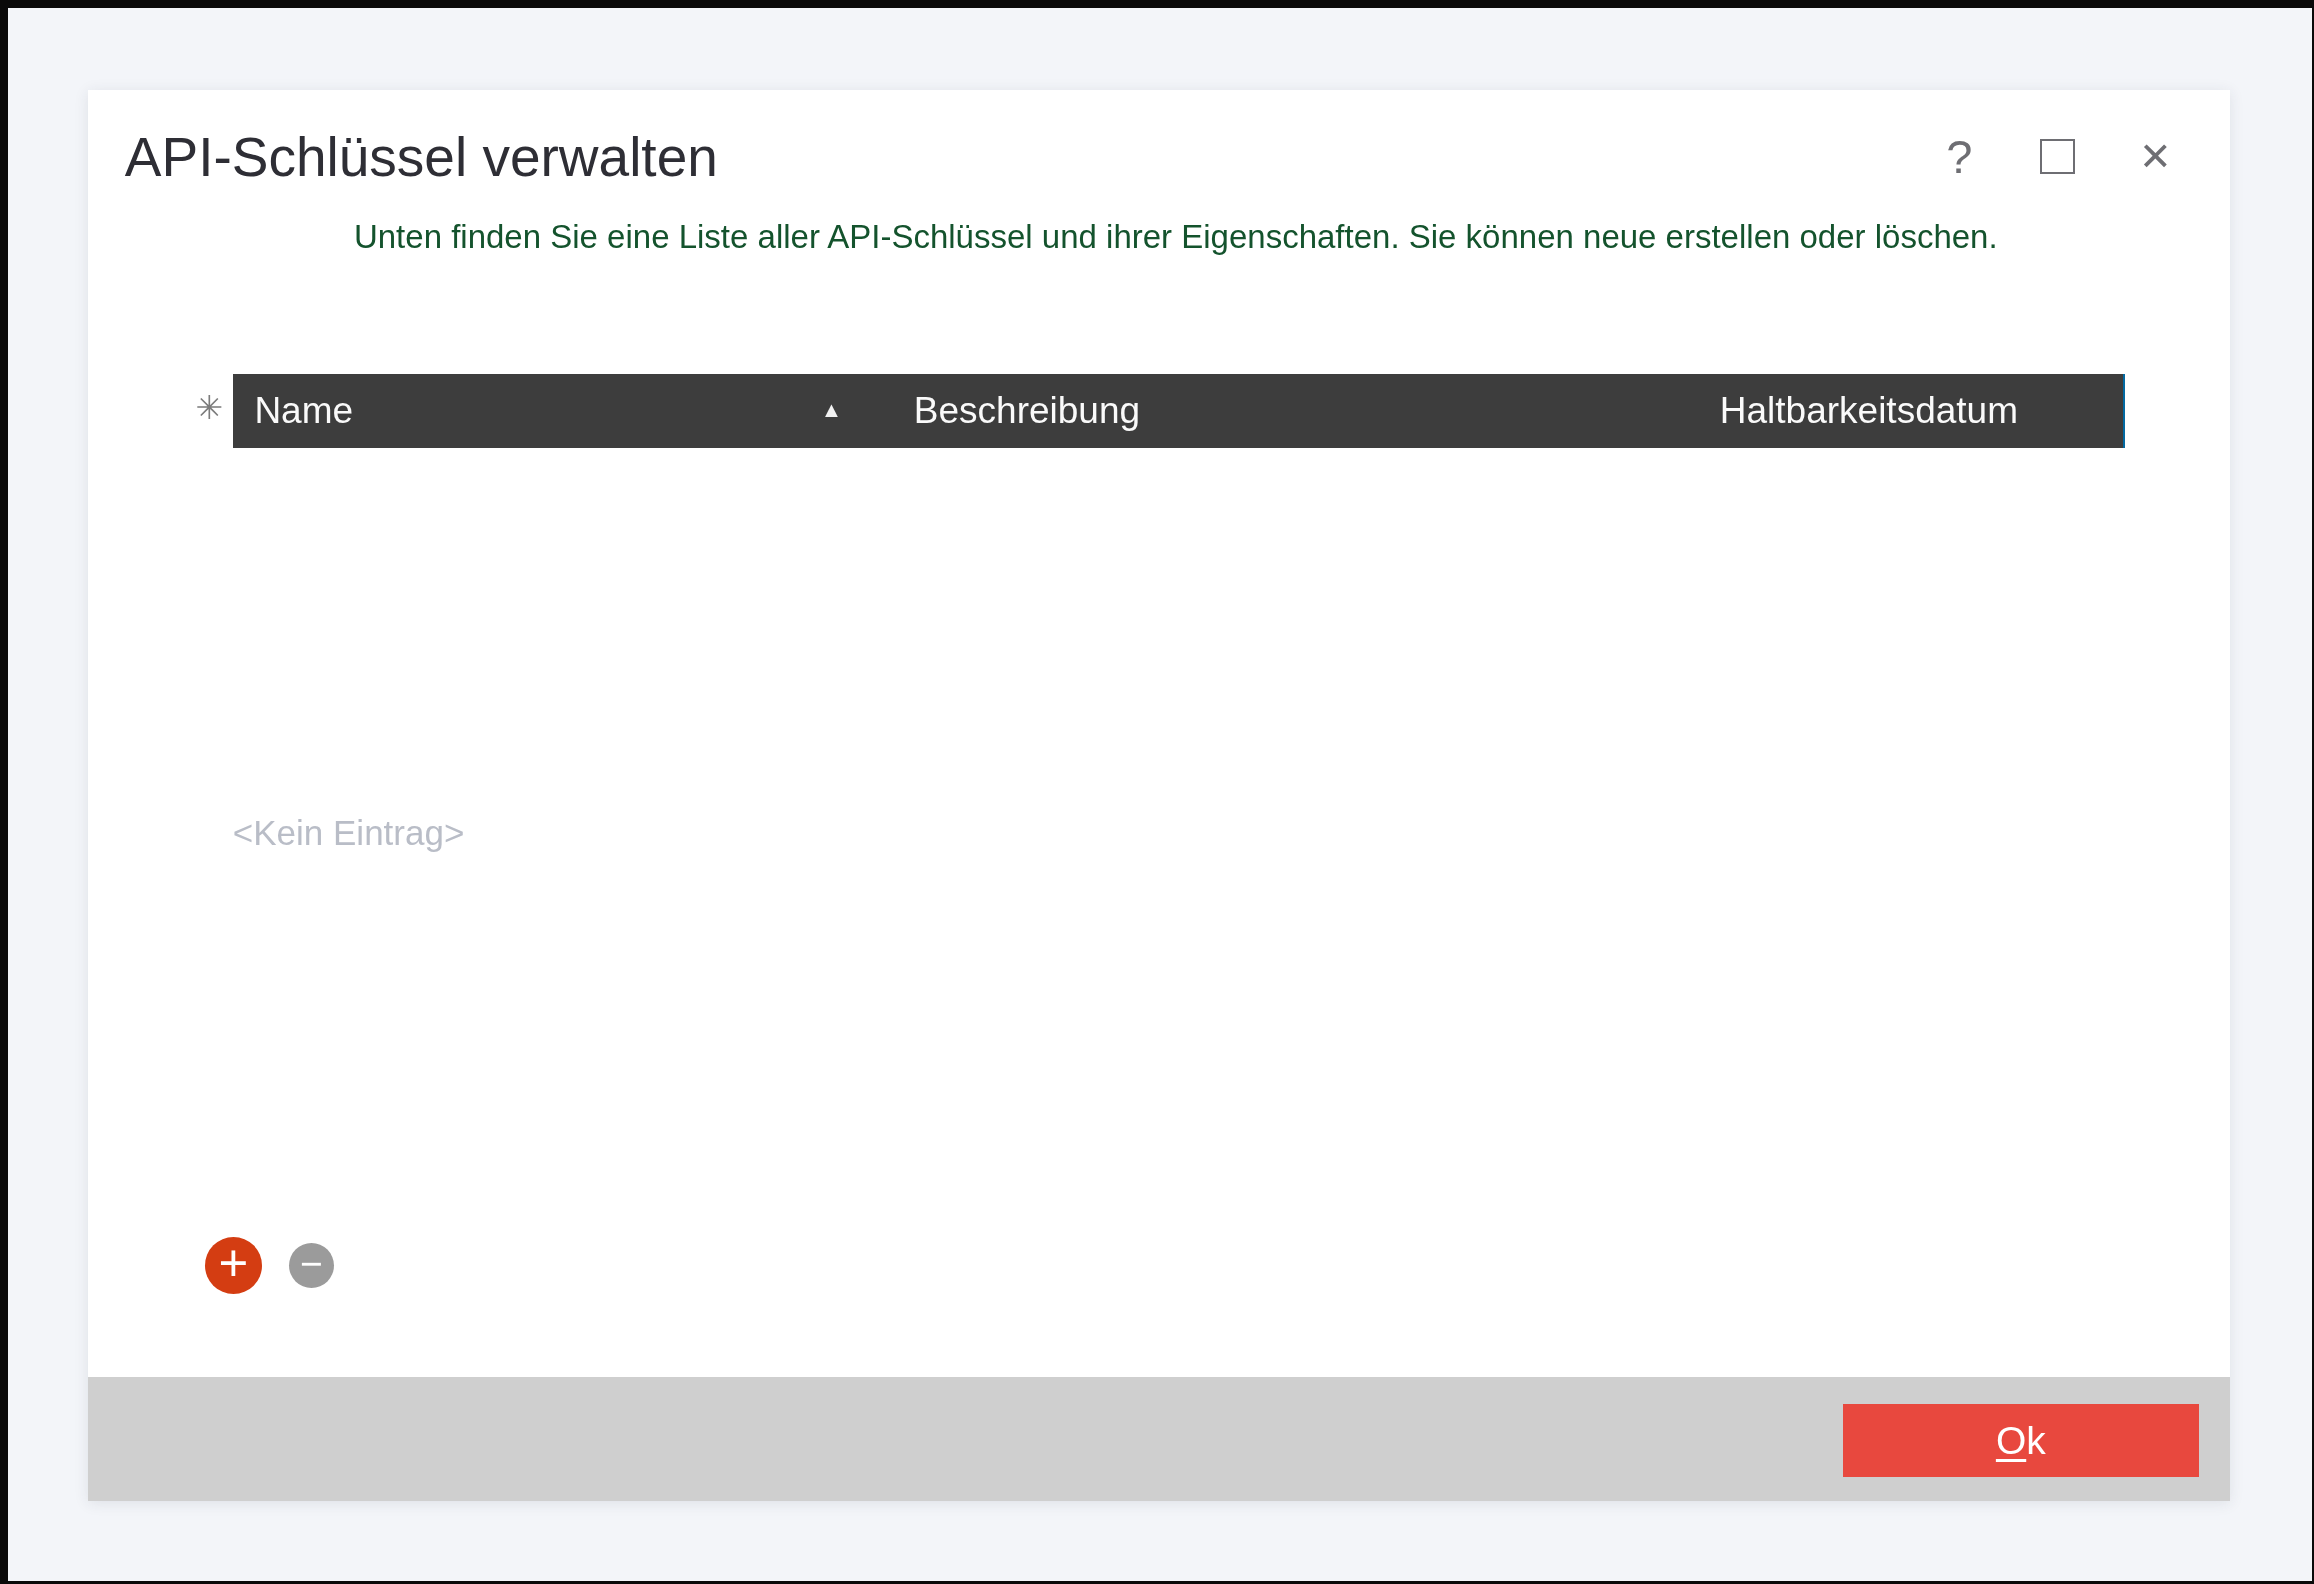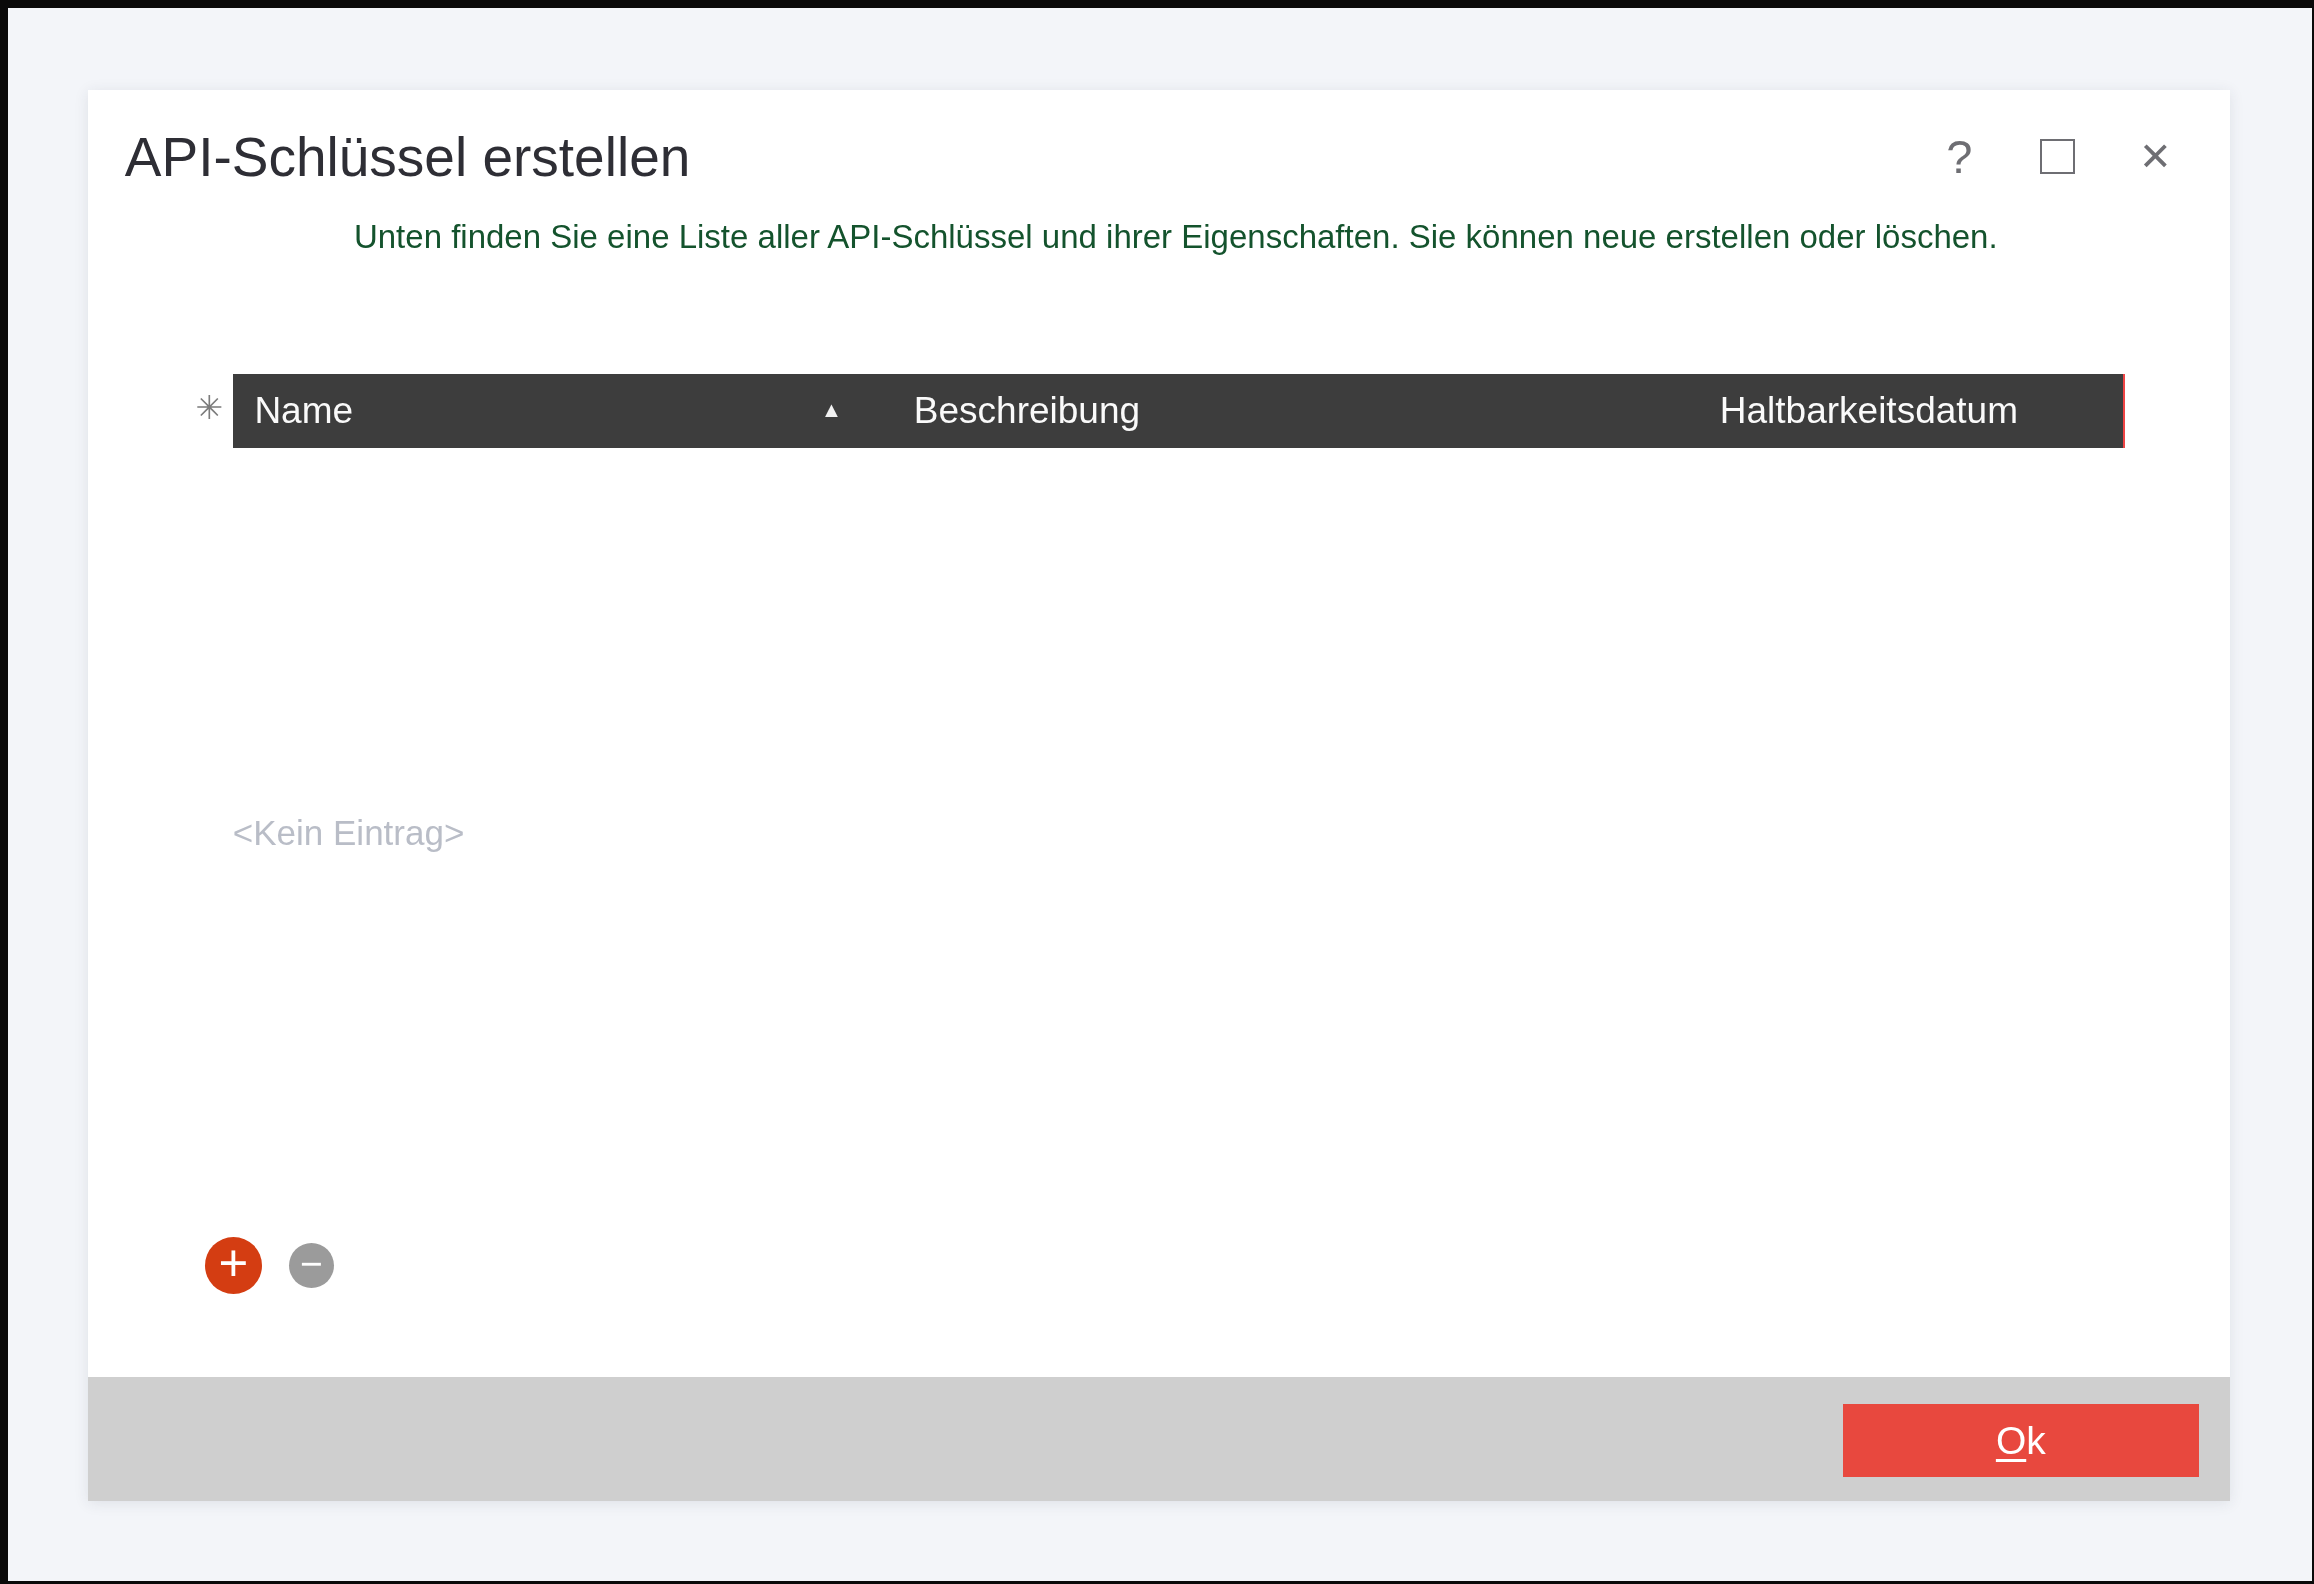--- a/index.html
+++ b/index.html
@@ -86,21 +86,21 @@
     line-height: 39px;
     text-align: center;
     cursor: pointer;
     padding: 0;
   }
   .grid-header {
     position: absolute;
     left: 145px; top: 284px;
     width: 1892px; height: 74px;
     background: var(--header-bg, #3d3d3d);
-    border-right: 2px solid #ef4444;
+    border-right: 2px solid #0369a1;
     display: flex;
     align-items: center;
     color: var(--header-text, #fafafa);
     font-size: 37px;
   }
   .gh-cell { height: 100%; display: flex; align-items: center; cursor: pointer; }
   .c-name { flex: 0 0 681px; position: relative; }
   .c-name .gh-label { margin-left: 21.6px; }
   .sort {
     position: absolute;
@@ -170,21 +170,21 @@
   }
   .ok u { text-decoration: underline; text-underline-offset: 4.9px; }
 </style>
 </head>
 <body>
 
 <div class="screen">
   <div class="desktop">
     <div class="dialog">
 
-      <div class="title">API-Schlüssel erstellen</div>
+      <div class="title">API-Schlüssel verwalten</div>
 
       <div class="win-controls">
         <button class="wc">
           <span class="glyph-help">?</span>
         </button>
         <button class="wc">
           <span class="max-box"></span>
         </button>
         <button class="wc">
           <span class="glyph-close">✕</span>

